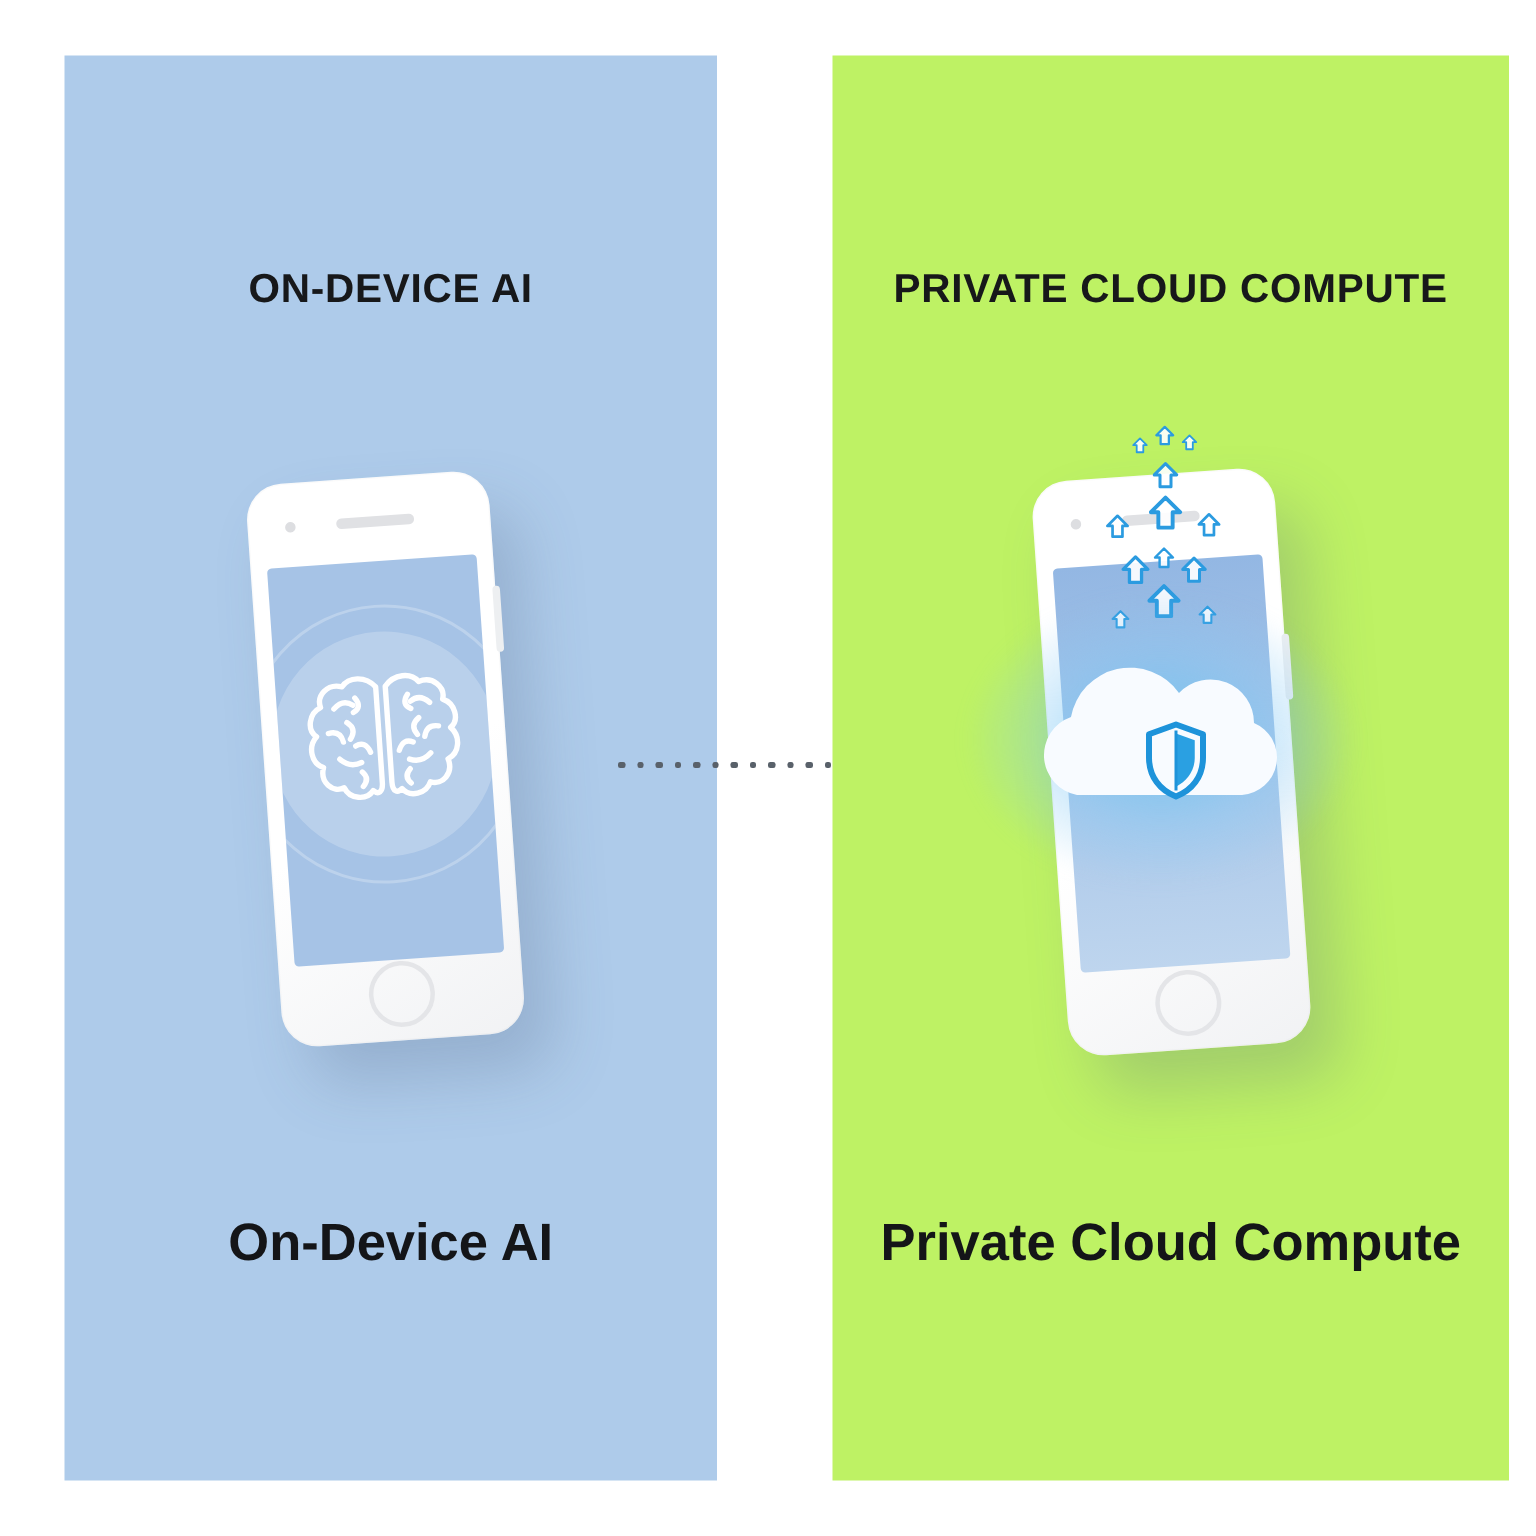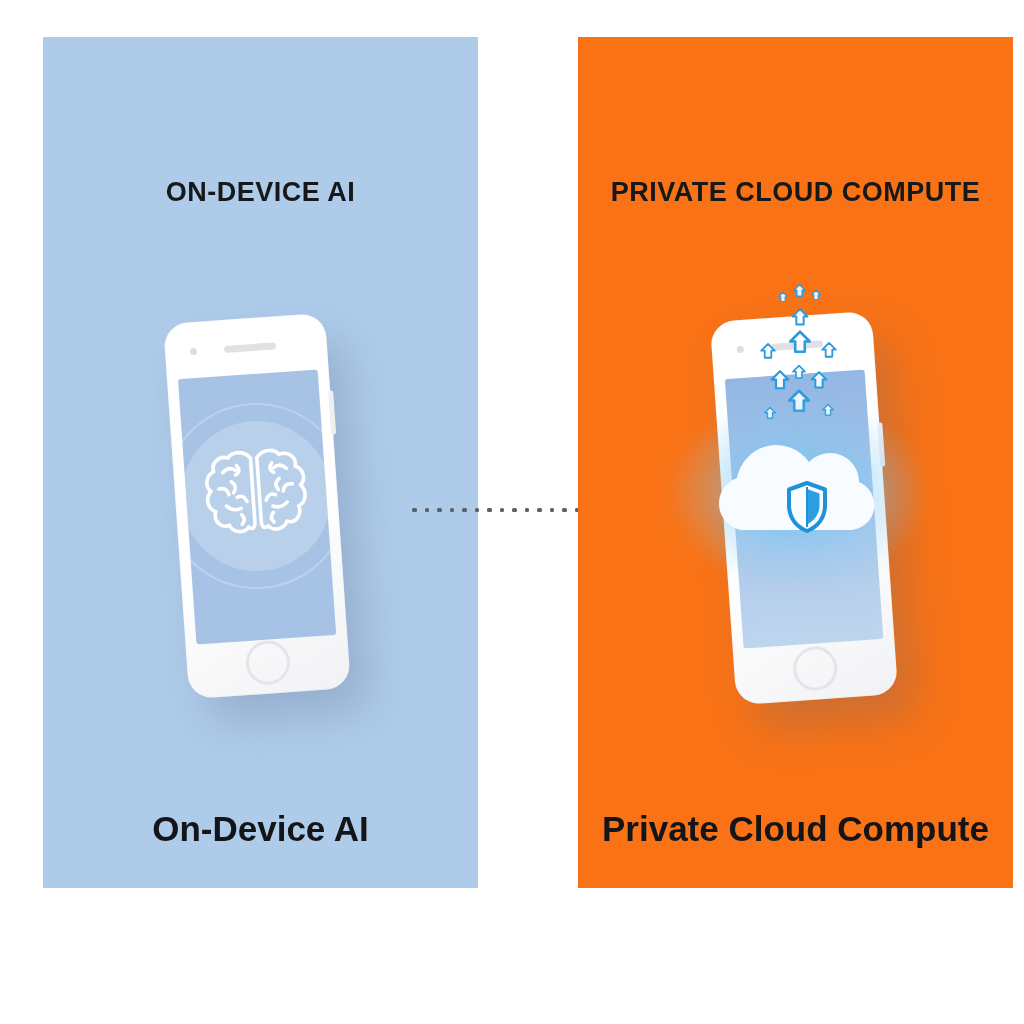--- a/index.html
+++ b/index.html
@@ -1,22 +1,22 @@
 <!DOCTYPE html>
 <html><head>
 <meta charset="utf-8">
 <style>
   html,body{margin:0;padding:0;background:#ffffff;}
   body{font-family:"Liberation Sans", sans-serif;}
-  .canvas{position:relative;width:1024px;height:888px;background:#ffffff;overflow:hidden;}
+  .canvas{position:relative;width:1024px;height:1024px;background:#ffffff;overflow:hidden;}
 
   
   .panel{position:absolute;top:37px;width:435px;height:950px;}
   .panel.left{left:43px;background:#aecbea;}
-  .panel.right{left:578px;background:#f97316;}
+  .panel.right{left:555px;background:#bef264;padding-left:16px;}
 
   .panel-header{position:absolute;top:140px;left:0;width:100%;margin:0;
     text-align:center;font-size:27px;line-height:30px;font-weight:bold;
     letter-spacing:.5px;color:#17181a;}
   .panel-caption{position:absolute;top:772px;left:0;width:100%;
     text-align:center;font-size:35px;line-height:40px;font-weight:bold;
     color:#141518;}
 
   
   .phone{position:absolute;background:linear-gradient(150deg,#ffffff 55%,#f1f2f4);

